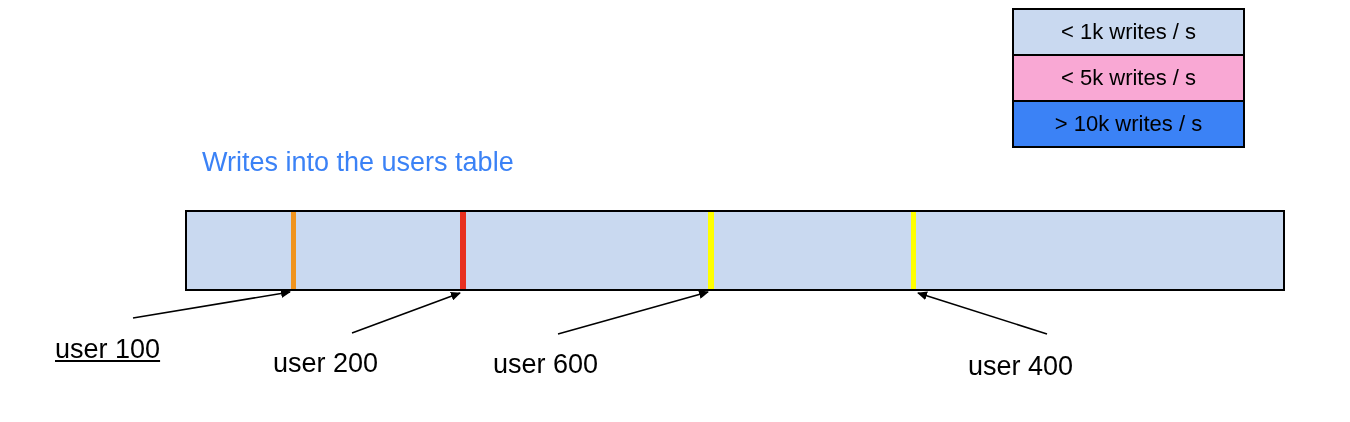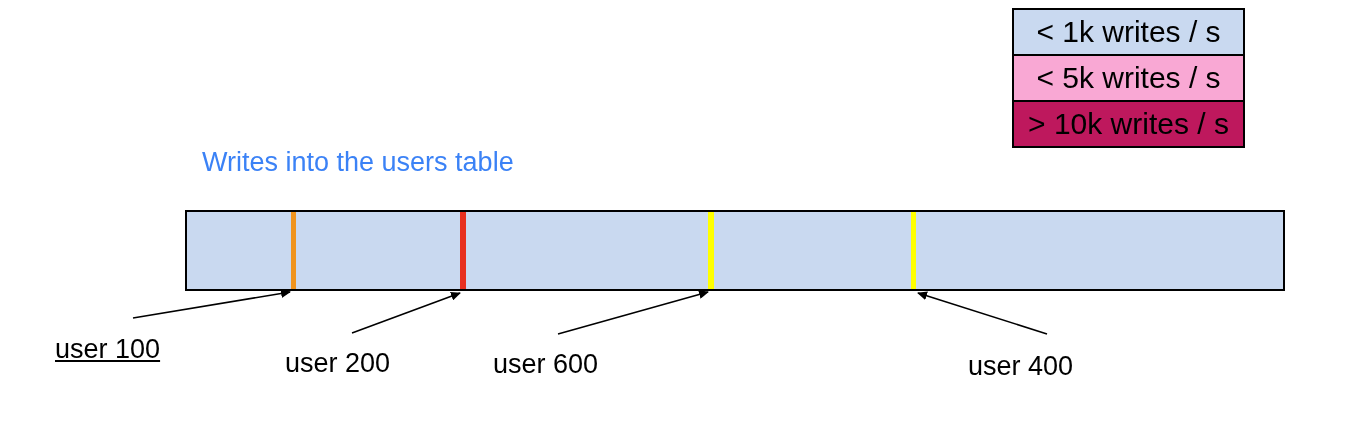--- a/index.html
+++ b/index.html
@@ -16,21 +16,21 @@
   }
   .legend{
     position:absolute;left:1012px;top:8px;width:233px;
   }
   .legend-row{
     box-sizing:border-box;
     width:233px;height:48px;
     border:2px solid #000;
     margin-top:-2px;
     display:flex;align-items:center;justify-content:center;
-    font-size:30px;color:#000;white-space:nowrap;
+    font-size:22px;color:#000;white-space:nowrap;
   }
   .legend-row:first-child{margin-top:0;}
   .bar{
     position:absolute;
     box-sizing:border-box;
     border:2px solid #000;
   }
   .marker{
     position:absolute;
   }
@@ -46,40 +46,40 @@
 </head>
 <body>
 
 <div class="canvas">
 
   <div class="title">Writes into the users table</div>
 
   <div class="legend" id="legend">
       <div class="legend-row" style="background: rgb(201, 217, 240); border-color: rgb(0, 0, 0);">&lt; 1k writes / s</div>
       <div class="legend-row" style="background: #f9a8d4; border-color: rgb(0, 0, 0);">&lt; 5k writes / s</div>
-      <div class="legend-row" style="background: #be185d; border-color: rgb(0, 0, 0);">&gt; 10k writes / s</div>
+      <div class="legend-row" style="background: #3b82f6; border-color: rgb(0, 0, 0);">&gt; 10k writes / s</div>
     </div>
 
   <div class="bar" id="bar" style="left: 185px; top: 210px; width: 1100px; height: 81px; background: rgb(201, 217, 240); border-color: rgb(0, 0, 0);"></div>
 
   <svg class="arrow-layer" id="arrows" width="1350" height="422">
     <defs>
       <marker id="ah" markerWidth="11" markerHeight="9" refX="9" refY="4.5" orient="auto" markerUnits="userSpaceOnUse">
         <path d="M0,0 L10,4.5 L0,9 z" fill="#000"></path>
       </marker>
     </defs>
   <line x1="133" y1="318" x2="290" y2="292" stroke="#000000" stroke-width="1.6" marker-end="url(#ah)"></line>
       <line x1="352" y1="333" x2="460" y2="293" stroke="#000000" stroke-width="1.6" marker-end="url(#ah)"></line>
       <line x1="558" y1="334" x2="708" y2="292" stroke="#000000" stroke-width="1.6" marker-end="url(#ah)"></line>
       <line x1="1047" y1="334" x2="918" y2="293" stroke="#000000" stroke-width="1.6" marker-end="url(#ah)"></line>
     </svg>
 
   <div id="labels">
       <div class="user-label" style="left: 55px; top: 334px; text-decoration: underline;">user 100</div>
-      <div class="user-label" style="left: 285px; top: 348px;">user 200</div>
+      <div class="user-label" style="left: 273px; top: 348px;">user 200</div>
       <div class="user-label" style="left: 493px; top: 349px;">user 600</div>
       <div class="user-label" style="left: 968px; top: 351px;">user 400</div>
     </div>
 
 <div class="marker" style="left: 290.5px; top: 212px; width: 5px; height: 77px; background: rgb(240, 148, 30);"></div>
     <div class="marker" style="left: 460px; top: 212px; width: 6px; height: 77px; background: rgb(232, 48, 31);"></div>
     <div class="marker" style="left: 708px; top: 212px; width: 6px; height: 77px; background: rgb(255, 255, 0);"></div>
     <div class="marker" style="left: 910.5px; top: 212px; width: 5px; height: 77px; background: rgb(255, 255, 0);"></div>
   </div>
 

